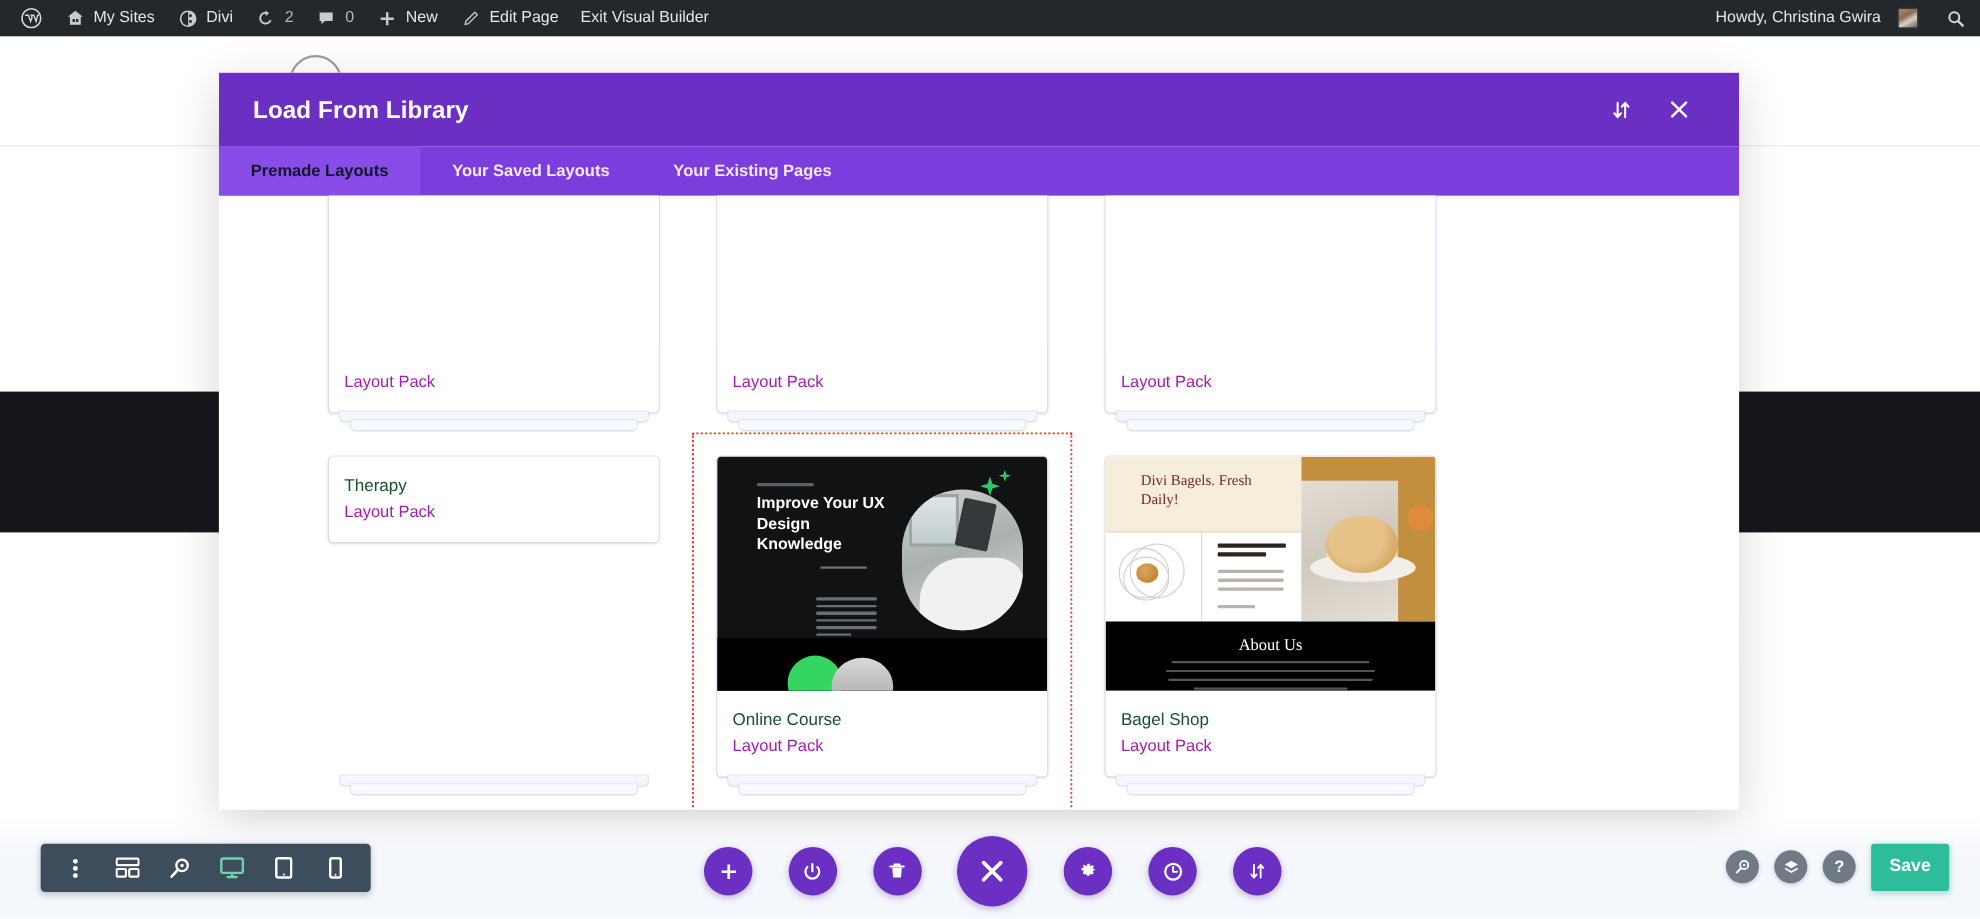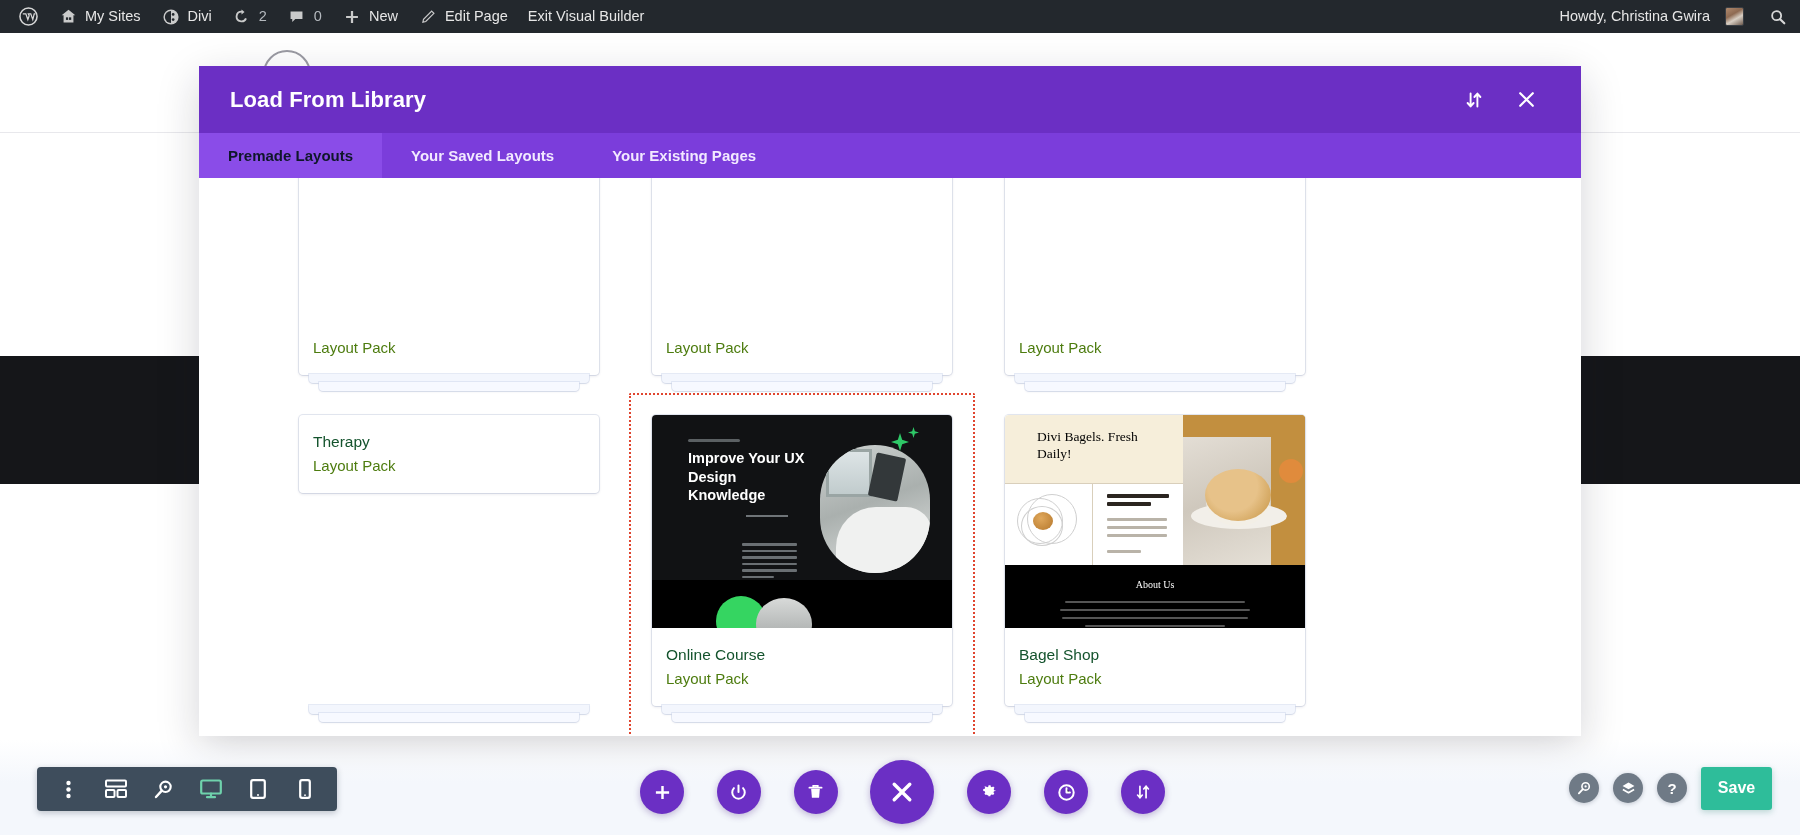--- a/index.html
+++ b/index.html
@@ -88,21 +88,21 @@
 
   .card { position: relative; width: 300px; }
   .card-inner {
     position: relative; background: #fff; border-radius: 4px;
     box-shadow: 0 1px 3px rgba(40,50,90,.14), 0 0 0 1px rgba(210,216,232,.55);
     overflow: hidden;
   }
   .thumb { width: 300px; height: 213px; overflow: hidden; position: relative; background:#e9ecf2; }
   .card-meta { padding: 17px 14px 19px 14px; }
   .card-title { font-size: 15.5px; color: #14532d; font-weight: 400; line-height: 1.25; }
-  .card-sub { font-size: 15px; color: #4d7c0f; margin-top: 6px; }
+  .card-sub { font-size: 15px; color: #a21caf; margin-top: 6px; }
 
   
   .stack1, .stack2 {
     position: absolute; left: 10px; right: 10px; height: 9px;
     background: #f3f6fd; border-radius: 0 0 4px 4px;
     box-shadow: 0 1px 2px rgba(40,50,90,.10), 0 0 0 1px rgba(214,222,240,.6);
   }
   .stack1 { bottom: -8px; }
   .stack2 { left: 20px; right: 20px; bottom: -16px; background: #f7f9ff; }
 
@@ -212,21 +212,21 @@
   }
   .th-course .blob-gray {
     position:absolute; left:104px; bottom:-22px; width:56px; height:52px; border-radius:50%;
     background: linear-gradient(180deg,#d8dad9,#9b9f9e);
   }
 
   .th-bagel { background: #fff; position: relative; }
   .th-bagel .tl { position:absolute; left:0; top:0; width:178px; height:68px; background:#f6eeda; }
   .th-bagel .tl span {
     position:absolute; left:32px; top:14px; width:120px;
-    font-family:"Liberation Serif", serif; font-size:13.5px; color:#000000; line-height:1.25;
+    font-family:"Liberation Serif", serif; font-size:13.5px; color:#7f1d1d; line-height:1.25;
   }
   .th-bagel .mid-l { position:absolute; left:0; top:68px; width:88px; height:82px; background:#fff; border-top:1px solid #d9cfbb; border-right:1px solid #d9cfbb; }
   .th-bagel .rings { position:absolute; left:10px; top:10px; width:66px; height:58px; }
   .th-bagel .rings i { position:absolute; border:1px solid #cfcfcf; border-radius:50%; }
   .th-bagel .rings i:nth-child(1){ left:2px; top:4px; width:46px; height:46px; }
   .th-bagel .rings i:nth-child(2){ left:12px; top:0px; width:50px; height:50px; }
   .th-bagel .rings i:nth-child(3){ left:6px; top:12px; width:42px; height:40px; }
   .th-bagel .rings:after { content:""; position:absolute; left:18px; top:18px; width:20px; height:18px; border-radius:50%;
     background: radial-gradient(circle at 40% 35%, #e0a85c, #b5772b); }
   .th-bagel .mid-r { position:absolute; left:88px; top:68px; width:90px; height:82px; background:#fff; border-top:1px solid #d9cfbb; }
@@ -243,21 +243,21 @@
   .th-bagel .photo .bagel {
     position:absolute; left:22px; top:54px; width:66px; height:52px; border-radius:50%;
     background: radial-gradient(circle at 42% 34%, #e7c289 0 48%, #c4913f 100%);
     box-shadow: 0 6px 0 -1px #f3efe6;
   }
   .th-bagel .photo .plate { position:absolute; left:8px; top:88px; width:96px; height:26px; border-radius:50%; background:#f2efe9; }
   .th-bagel .photo .orange { position:absolute; left:96px; top:44px; width:24px; height:24px; border-radius:50%; background:#e08b3c; }
   .th-bagel .dark { position:absolute; left:0; right:0; top:150px; bottom:0; background:#000; }
   .th-bagel .dark .abt {
     position:absolute; left:0; right:0; top:14px; text-align:center; color:#fff;
-    font-family:"Liberation Serif", serif; font-size:10px;
+    font-family:"Liberation Serif", serif; font-size:15px;
   }
   .th-bagel .dark i { position:absolute; left:50%; transform:translateX(-50%); height:2px; background:#555; border-radius:1px; }
 
   
   .bottom-left-bar {
     position: absolute; left: 37px; top: 767px; width: 300px; height: 44px;
     background: #3e4d5c; border-radius: 4px; display: flex; align-items: center;
     justify-content: space-around; padding: 0 8px; z-index: 70;
     box-shadow: 0 2px 6px rgba(25,35,55,.25);
   }

